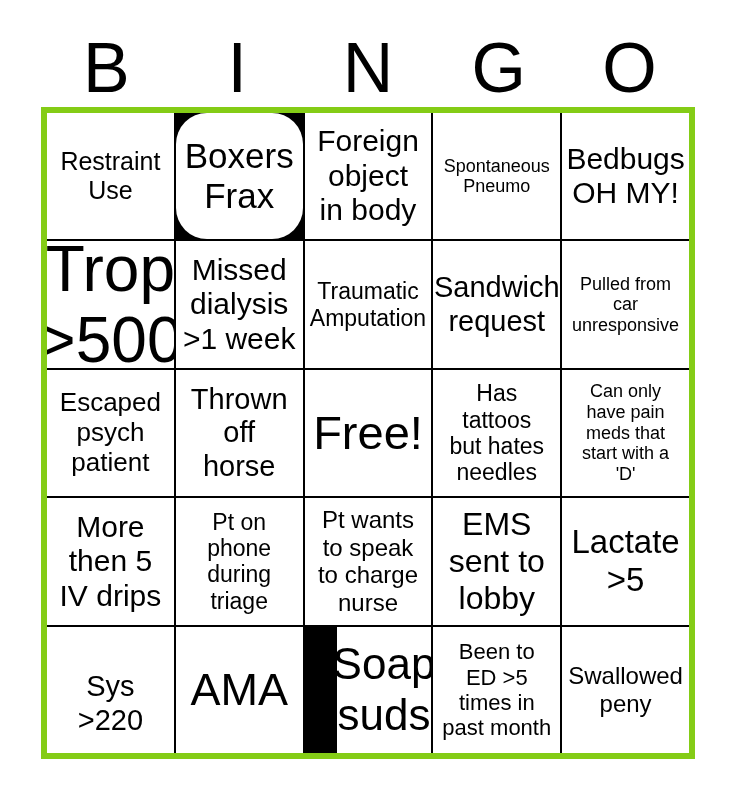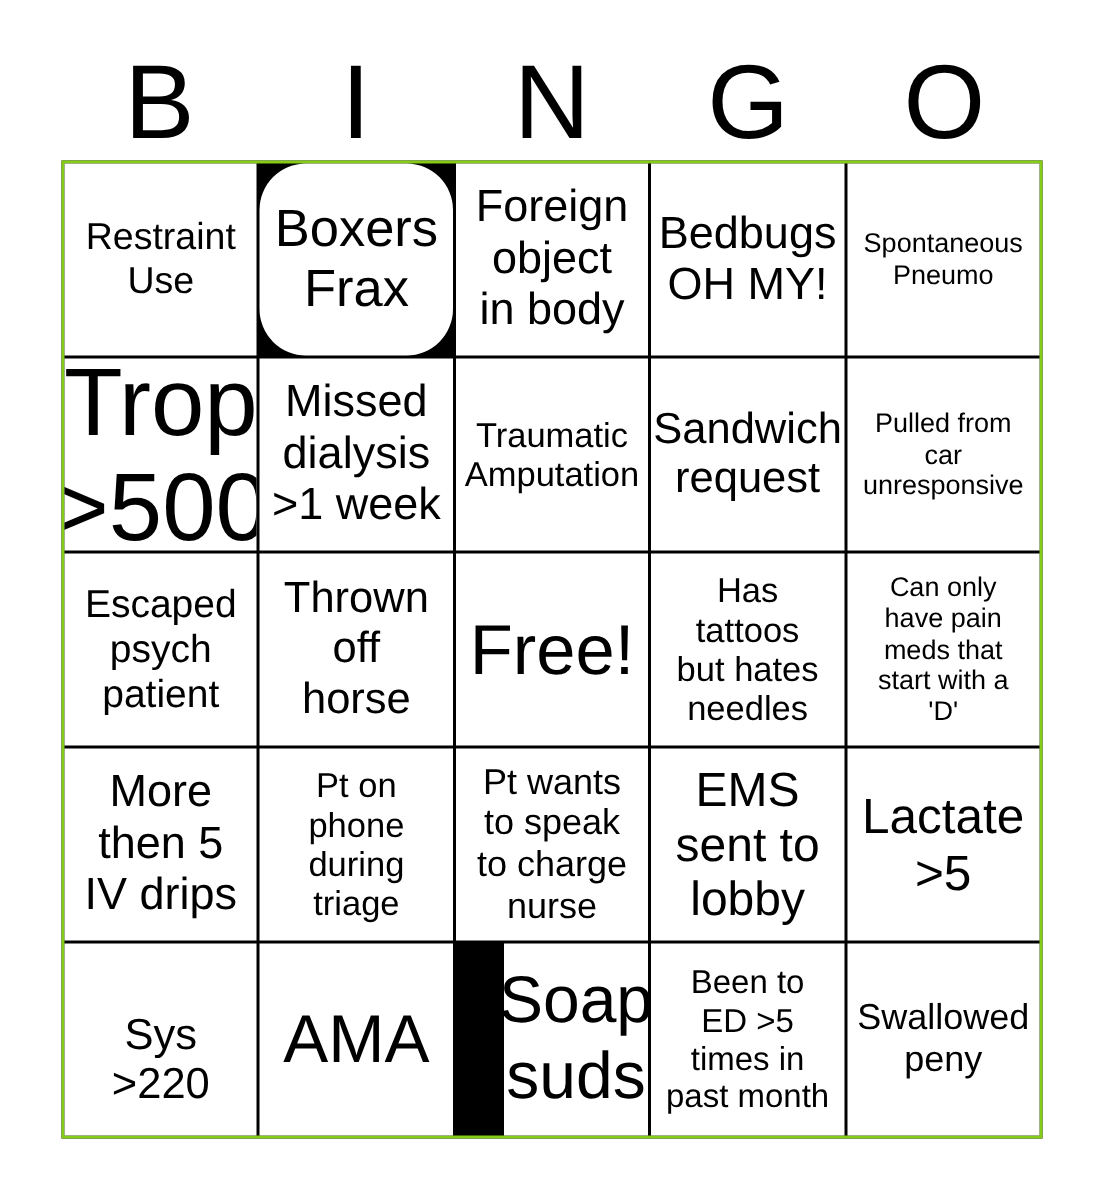--- a/index.html
+++ b/index.html
@@ -22,21 +22,21 @@
     display:flex;align-items:center;justify-content:center;
     font-size:70px;
     line-height:1;
     color:#000;
   }
   .grid{
     position:absolute;
     left:41px;top:107px;
     width:654px;height:652px;
     box-sizing:border-box;
-    border:2px solid #84cc16;
+    border:6px solid #84cc16;
     background:#000;
     display:grid;
     grid-template-columns:repeat(5,1fr);
     grid-template-rows:repeat(5,1fr);
     gap:2px;
   }
   .cell{
     background:#fff;
     display:flex;align-items:center;justify-content:center;
     text-align:center;
@@ -78,24 +78,24 @@
 
   <div class="grid">
 
     <div class="cell fs25">Restraint
 Use</div>
     <div class="cell fs35">Boxers
 Frax</div>
     <div class="cell fs30">Foreign
 object
 in body</div>
+    <div class="cell fs18">Spontaneous
+Pneumo</div>
     <div class="cell fs30">Bedbugs
 OH MY!</div>
-    <div class="cell fs18">Spontaneous
-Pneumo</div>
 
     <div class="cell fs50">Trop
 &gt;500</div>
     <div class="cell fs30">Missed
 dialysis
 &gt;1 week</div>
     <div class="cell fs23">Traumatic
 Amputation</div>
     <div class="cell fs29">Sandwich
 request</div>

